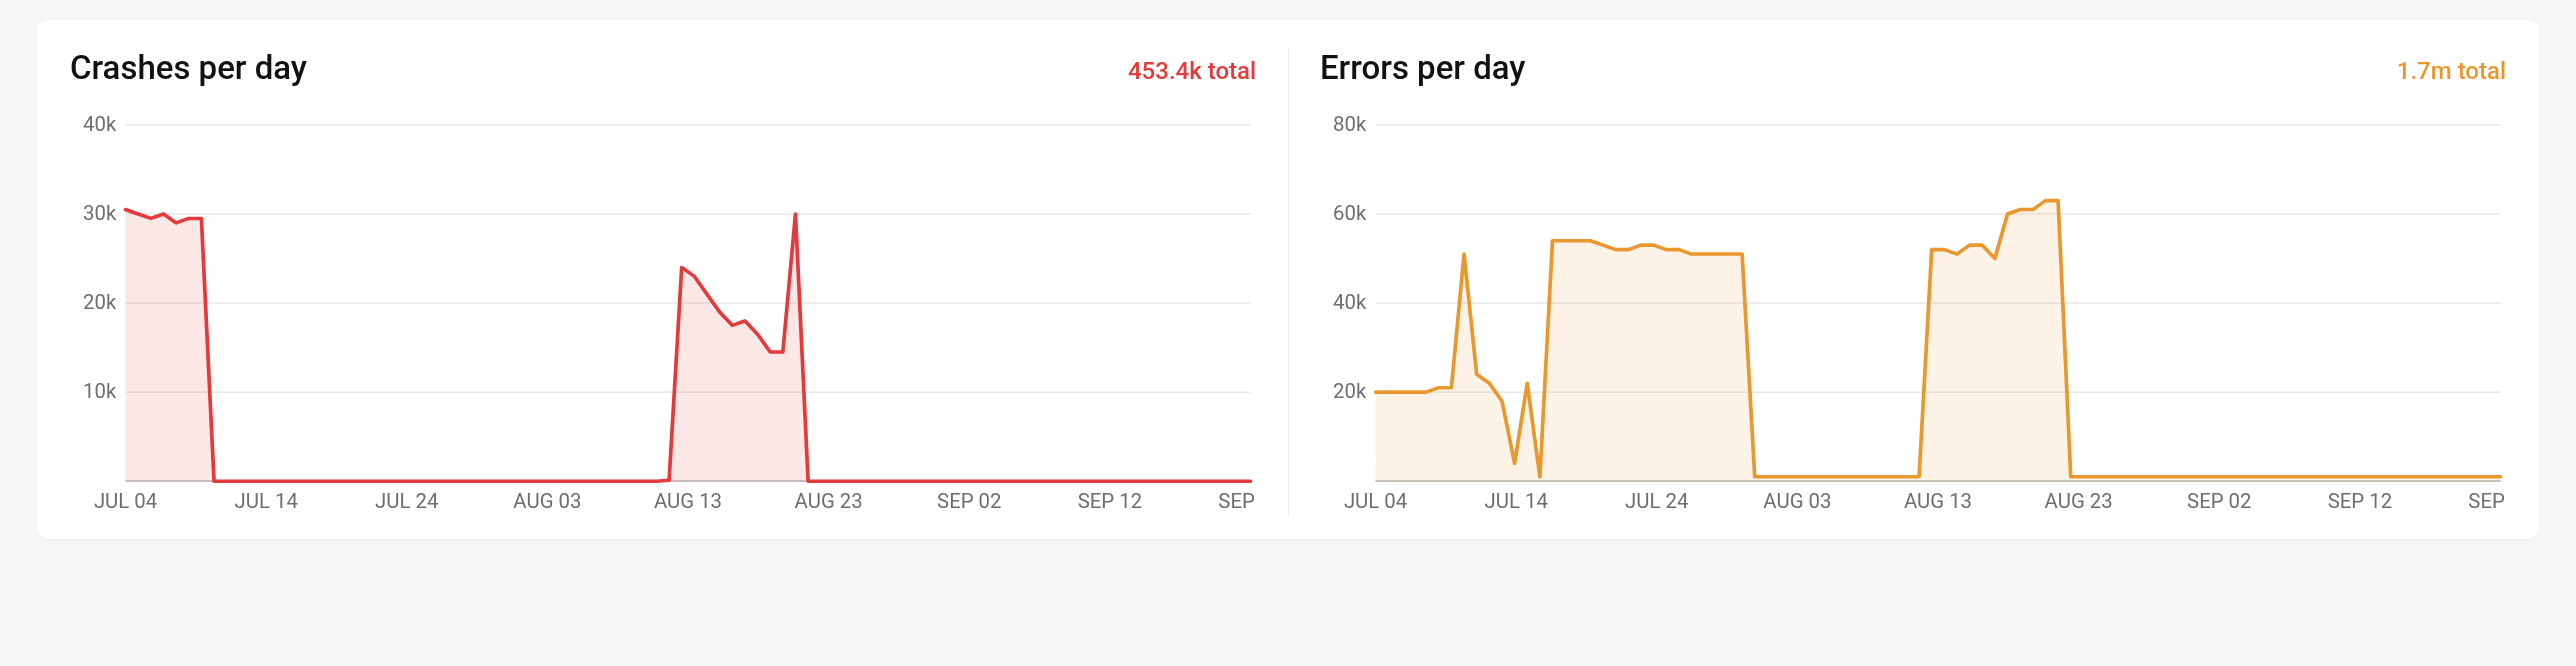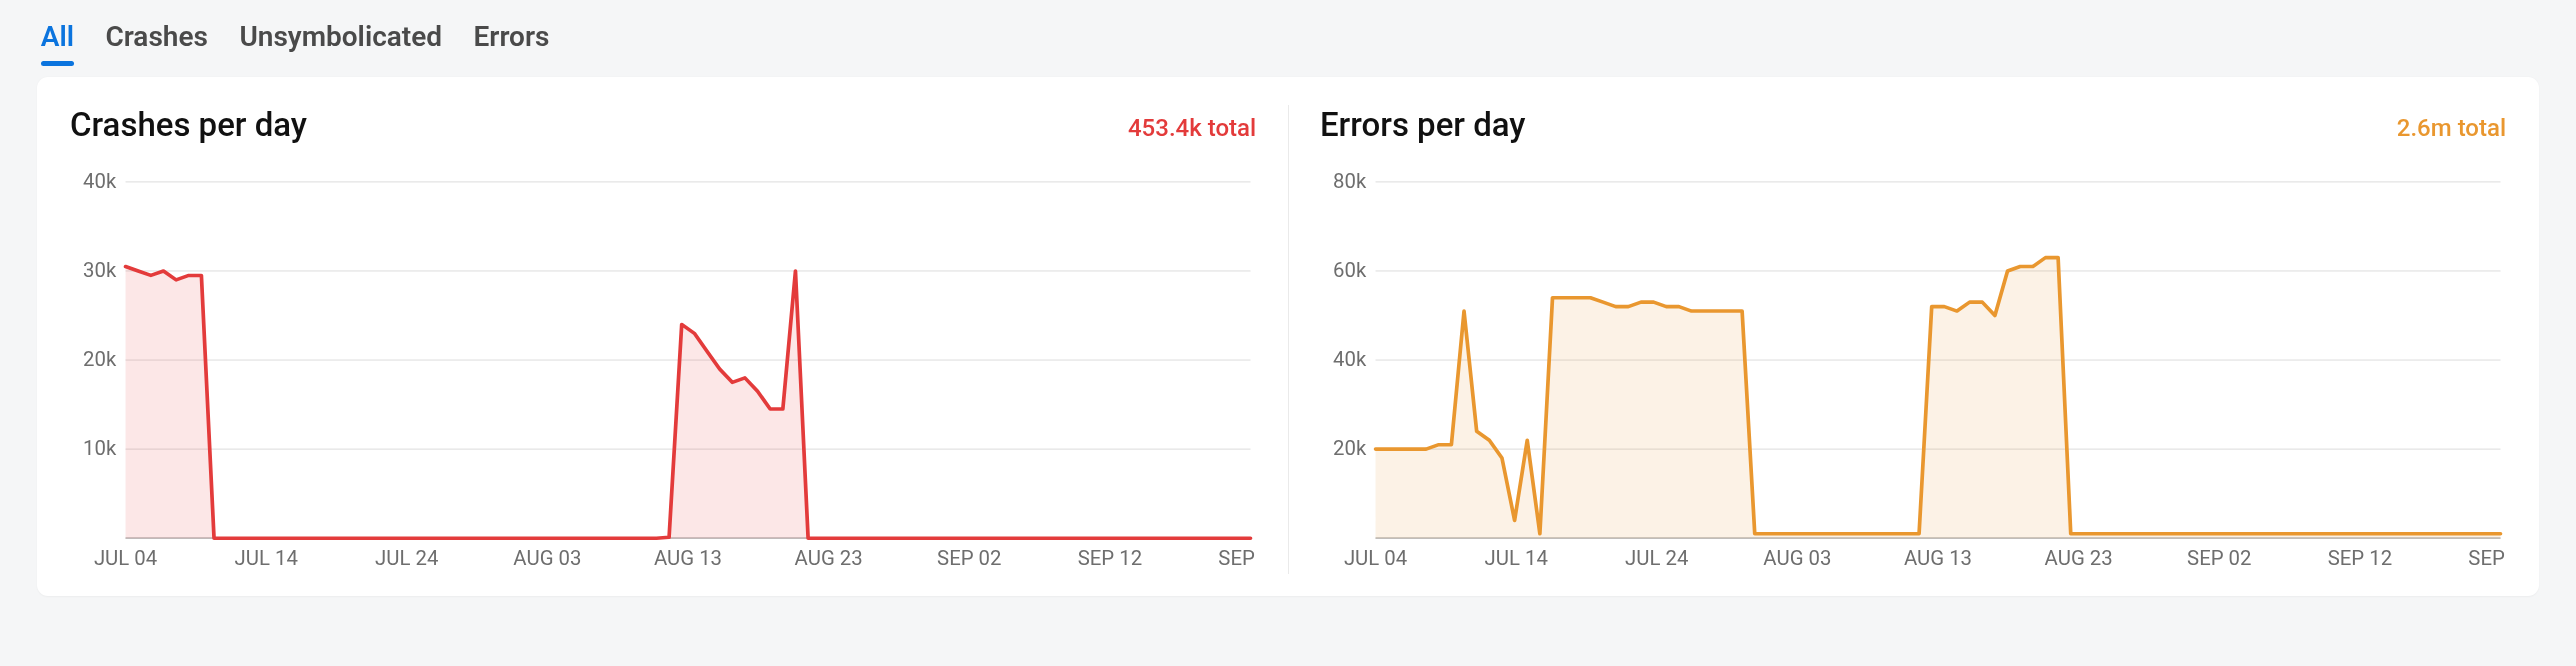--- a/index.html
+++ b/index.html
@@ -44,26 +44,20 @@
   .gridline { stroke:var(--axis); stroke-width:1; }
   .axisline { stroke:#bfbfbf; stroke-width:2; }
   .series-line { fill:none; stroke-width:4; stroke-linejoin:round; stroke-linecap:round; }
   .series-area { stroke:none; }
 </style>
 </head>
 <body>
 
 <div class="page">
 
-  <div class="tabs">
-    <div class="tab active">All</div>
-    <div class="tab">Crashes</div>
-    <div class="tab">Unsymbolicated</div>
-    <div class="tab">Errors</div>
-  </div>
 
   <div class="card">
 
     <div class="panel">
       <div class="panel-header">
         <div class="panel-title">Crashes per day</div>
         <div class="panel-total crash-total">453.4k total</div>
       </div>
       <div class="chart-wrap">
         <svg class="chart" preserveAspectRatio="none" viewBox="0 0 1281 458">
@@ -116,21 +110,21 @@
             <path d="M60,114.52500000000002L73.65168539325843,119.5L87.30337078651685,124.47499999999998L100.95505617977528,119.5L114.6067415730337,129.45L128.25842696629212,124.47499999999998L141.91011235955057,124.47499999999998L155.56179775280899,418L169.2134831460674,418L182.86516853932585,418L196.51685393258427,418L210.1685393258427,418L223.8202247191011,418L237.47191011235955,418L251.12359550561797,418L264.7752808988764,418L278.4269662921348,418L292.07865168539325,418L305.7303370786517,418L319.3820224719101,418L333.03370786516854,418L346.685393258427,418L360.3370786516854,418L373.9887640449438,418L387.6404494382022,418L401.2921348314607,418L414.9438202247191,418L428.59550561797755,418L442.24719101123594,418L455.8988764044944,418L469.5505617977528,418L483.2022471910113,418L496.85393258426967,418L510.5056179775281,418L524.1573033707865,418L537.8089887640449,418L551.4606741573034,418L565.1123595505618,418L578.7640449438202,418L592.4157303370787,418L606.0674157303371,418L619.7191011235956,418L633.370786516854,418L647.0224719101124,417.005L660.6741573033707,179.20000000000002L674.3258426966293,189.15L687.9775280898876,209.04999999999998L701.629213483146,228.95000000000002L715.2808988764044,243.875L728.9325842696629,238.9L742.5842696629214,253.82500000000002L756.2359550561797,273.725L769.8876404494382,273.725L783.5393258426966,119.5L797.1910112359551,418L810.8426966292134,418L824.4943820224719,418L838.1460674157304,418L851.7977528089888,418L865.4494382022472,418L879.1011235955056,418L892.7528089887641,418L906.4044943820226,418L920.0561797752808,418L933.7078651685393,418L947.3595505617977,418L961.0112359550562,418L974.6629213483145,418L988.314606741573,418L1001.9662921348315,418L1015.6179775280899,418L1029.2696629213483,418L1042.9213483146068,418L1056.5730337078653,418L1070.2247191011236,418L1083.8764044943819,418L1097.5280898876404,418L1111.1797752808989,418L1124.8314606741574,418L1138.4831460674156,418L1152.1348314606741,418L1165.7865168539327,418L1179.4382022471912,418L1193.0898876404494,418L1206.741573033708,418L1220.3932584269662,418L1234.0449438202247,418L1247.696629213483,418L1261.3483146067415,418L1275,418" class="series-line" stroke="#e33b3b"></path>
           </svg>
       </div>
     </div>
 
     <div class="divider"></div>
 
     <div class="panel">
       <div class="panel-header">
         <div class="panel-title">Errors per day</div>
-        <div class="panel-total err-total">2.6m total</div>
+        <div class="panel-total err-total">1.7m total</div>
       </div>
       <div class="chart-wrap">
         <svg class="chart" preserveAspectRatio="none" viewBox="0 0 1281 458">
             <line x1="60" x2="1275" y1="418" y2="418" class="gridline"></line>
             <line x1="60" x2="1275" y1="318.5" y2="318.5" class="gridline"></line>
             <g class="ytick">
               <text x="50" y="325.5" text-anchor="end">20k</text>
             </g>
             <line x1="60" x2="1275" y1="219" y2="219" class="gridline"></line>
             <g class="ytick">

